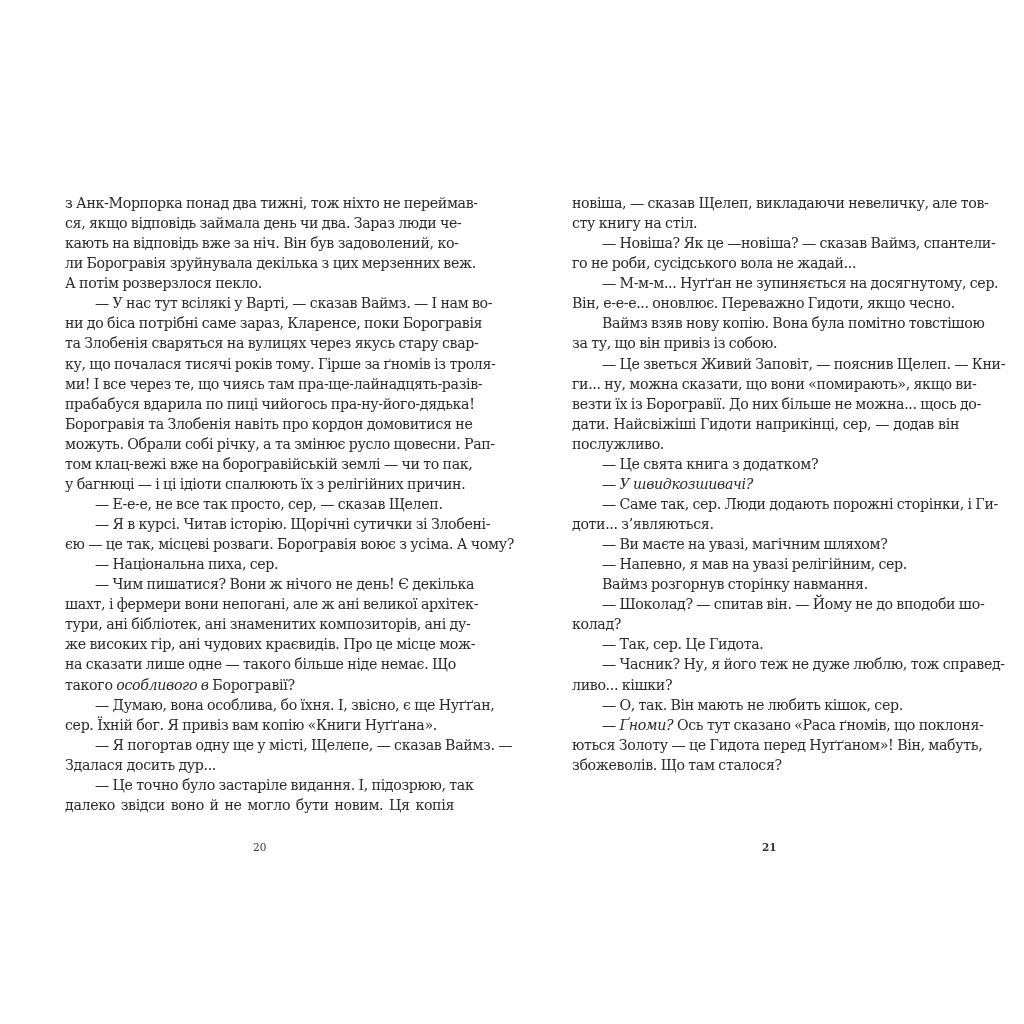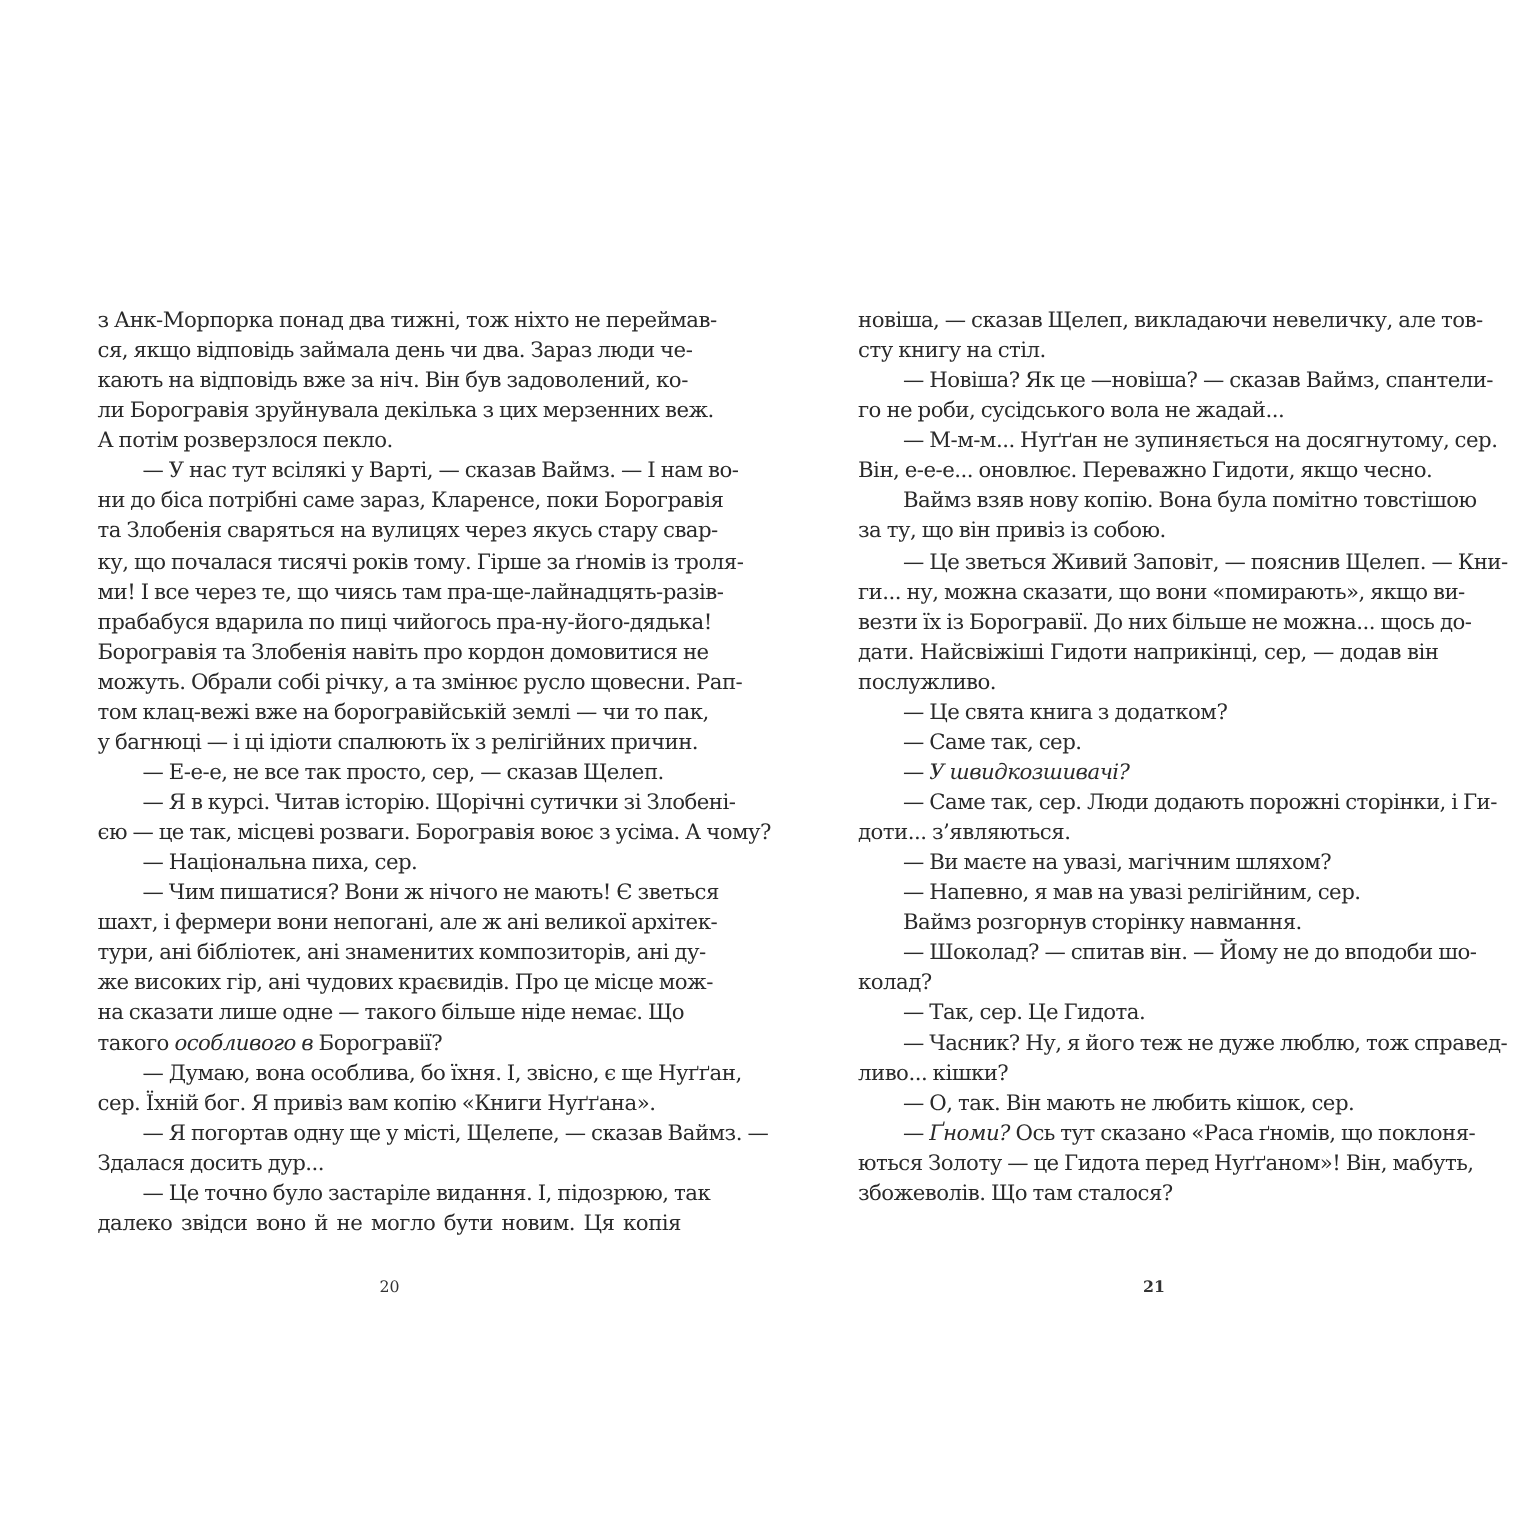--- a/index.html
+++ b/index.html
@@ -11,21 +11,21 @@
     overflow: hidden;
   }
   .spread {
     position: relative;
     width: 1024px;
     height: 1024px;
     background: #ffffff;
   }
   .page {
     position: absolute;
-    top: 11px;
+    top: 0;
     width: 512px;
     height: 887px;
   }
   .page.left { left: 0; }
   .page.right { left: 512px; }
   .text-block {
     position: absolute;
     top: 193px;
     font-family: "DejaVu Serif", "Liberation Serif", serif;
     font-size: 14.2px;
@@ -75,21 +75,21 @@
         <span class="line">ми! І все через те, що чиясь там пра-ще-лайнадцять-разів-</span>
         <span class="line">прабабуся вдарила по пиці чийогось пра-ну-його-дядька!</span>
         <span class="line">Борогравія та Злобенія навіть про кордон домовитися не</span>
         <span class="line">можуть. Обрали собі річку, а та змінює русло щовесни. Рап-</span>
         <span class="line">том клац-вежі вже на борогравійській землі — чи то пак,</span>
         <span class="line last">у багнюці — і ці ідіоти спалюють їх з релігійних причин.</span>
         <span class="line indent last">— Е-е-е, не все так просто, сер, — сказав Щелеп.</span>
         <span class="line indent">— Я в курсі. Читав історію. Щорічні сутички зі Злобені-</span>
         <span class="line last">єю — це так, місцеві розваги. Борогравія воює з усіма. А чому?</span>
         <span class="line indent last">— Національна пиха, сер.</span>
-        <span class="line indent">— Чим пишатися? Вони ж нічого не мають! Є зветься</span>
+        <span class="line indent">— Чим пишатися? Вони ж нічого не день! Є декілька</span>
         <span class="line">шахт, і фермери вони непогані, але ж ані великої архітек-</span>
         <span class="line">тури, ані бібліотек, ані знаменитих композиторів, ані ду-</span>
         <span class="line">же високих гір, ані чудових краєвидів. Про це місце мож-</span>
         <span class="line">на сказати лише одне — такого більше ніде немає. Що</span>
         <span class="line last">такого <i>особливого в</i> Борогравії?</span>
         <span class="line indent">— Думаю, вона особлива, бо їхня. І, звісно, є ще Нуґґан,</span>
         <span class="line last">сер. Їхній бог. Я привіз вам копію «Книги Нуґґана».</span>
         <span class="line indent">— Я погортав одну ще у місті, Щелепе, — сказав Ваймз. —</span>
         <span class="line last">Здалася досить дур...</span>
         <span class="line indent">— Це точно було застаріле видання. І, підозрюю, так</span>
@@ -106,21 +106,20 @@
         <span class="line indent">— М-м-м... Нуґґан не зупиняється на досягнутому, сер.</span>
         <span class="line last">Він, е-е-е... оновлює. Переважно Гидоти, якщо чесно.</span>
         <span class="line indent">Ваймз взяв нову копію. Вона була помітно товстішою</span>
         <span class="line last">за ту, що він привіз із собою.</span>
         <span class="line indent">— Це зветься Живий Заповіт, — пояснив Щелеп. — Кни-</span>
         <span class="line">ги... ну, можна сказати, що вони «помирають», якщо ви-</span>
         <span class="line">везти їх із Борогравії. До них більше не можна... щось до-</span>
         <span class="line">дати. Найсвіжіші Гидоти наприкінці, сер, — додав він</span>
         <span class="line last">послужливо.</span>
         <span class="line indent last">— Це свята книга з додатком?</span>
-        <span class="line indent last">— Саме так, сер.</span>
         <span class="line indent last">— <i>У швидкозшивачі?</i></span>
         <span class="line indent">— Саме так, сер. Люди додають порожні сторінки, і Ги-</span>
         <span class="line last">доти... з’являються.</span>
         <span class="line indent last">— Ви маєте на увазі, магічним шляхом?</span>
         <span class="line indent last">— Напевно, я мав на увазі релігійним, сер.</span>
         <span class="line indent last">Ваймз розгорнув сторінку навмання.</span>
         <span class="line indent">— Шоколад? — спитав він. — Йому не до вподоби шо-</span>
         <span class="line last">колад?</span>
         <span class="line indent last">— Так, сер. Це Гидота.</span>
         <span class="line indent">— Часник? Ну, я його теж не дуже люблю, тож справед-</span>

